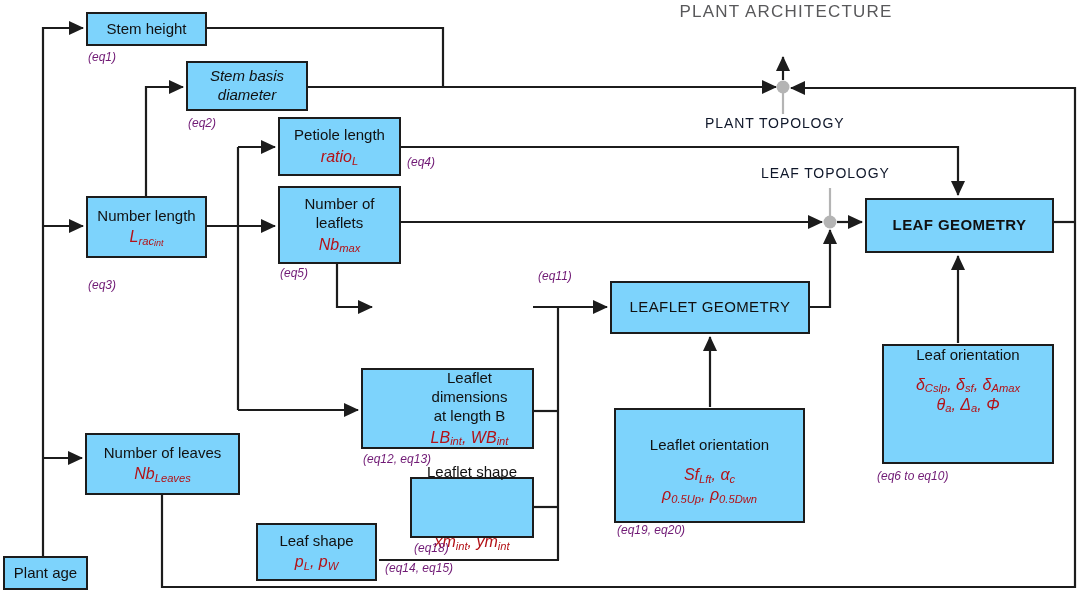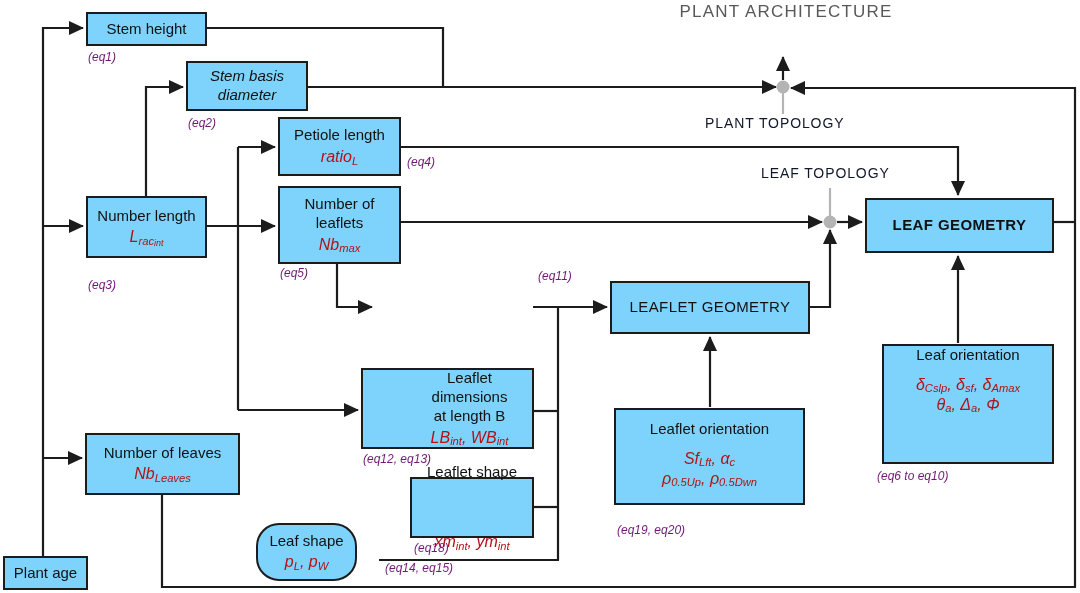--- a/index.html
+++ b/index.html
@@ -122,21 +122,21 @@
     <span class="lbl">Leaflet dimensions</span>
     <span class="lbl">at length B</span>
     <span class="param"><span>LB</span><span class="sb">int</span><span>, </span><span>WB</span><span class="sb">int</span></span>
   </div>
 
   <div class="box" style="left:410px;top:477px;width:124px;height:61px;gap:48px;">
     <span class="lbl">Leaflet shape</span>
     <span class="param"><span>xm</span><span class="sb">int</span><span>, </span><span>ym</span><span class="sb">int</span></span>
   </div>
 
-  <div class="box" style="left:256px;top:523px;width:101px;height:58px;border-radius:23px;">
+  <div class="box" style="left:256px;top:523px;width:121px;height:58px;">
     <span class="lbl">Leaf shape</span>
     <span class="param"><span>p</span><span class="sb">L</span><span>, </span><span>p</span><span class="sb">W</span></span>
   </div>
 
   <div class="box" style="left:85px;top:433px;width:155px;height:62px;justify-content:center;">
     <span class="lbl">Number of leaves</span>
     <span class="param"><span>Nb</span><span class="sb">Leaves</span></span>
   </div>
 
   <div class="box" style="left:3px;top:556px;width:85px;height:34px;">
@@ -144,21 +144,21 @@
   </div>
 
   <div class="box caps" style="left:610px;top:281px;width:200px;height:53px;">
     <span class="lbl">LEAFLET GEOMETRY</span>
   </div>
 
   <div class="box caps" style="left:865px;top:198px;width:189px;height:55px;font-weight:bold;">
     <span class="lbl">LEAF GEOMETRY</span>
   </div>
 
-  <div class="box orient" style="left:614px;top:408px;width:191px;height:97px;justify-content:flex-start;padding-top:10px;">
+  <div class="box orient" style="left:614px;top:408px;width:191px;height:115px;justify-content:center;padding-top:10px;">
     <span class="lbl">Leaflet orientation</span>
     <span class="gap"></span>
     <span class="param"><span>Sf</span><span class="sb">Lft</span><span>, </span><span>α</span><span class="sb">c</span></span>
     <span class="param"><span>ρ</span><span class="sb">0.5Up</span><span>, </span><span>ρ</span><span class="sb">0.5Dwn</span></span>
   </div>
 
   <div class="box orient" style="left:874px;top:344px;width:172px;height:120px;justify-content:flex-start;margin-left:8px;">
     <span class="lbl">Leaf orientation</span>
     <span class="gap"></span>
     <span class="param"><span>δ</span><span class="sb">Cslp</span><span>, </span><span>δ</span><span class="sb">sf</span><span>, </span><span>δ</span><span class="sb">Amax</span></span>

